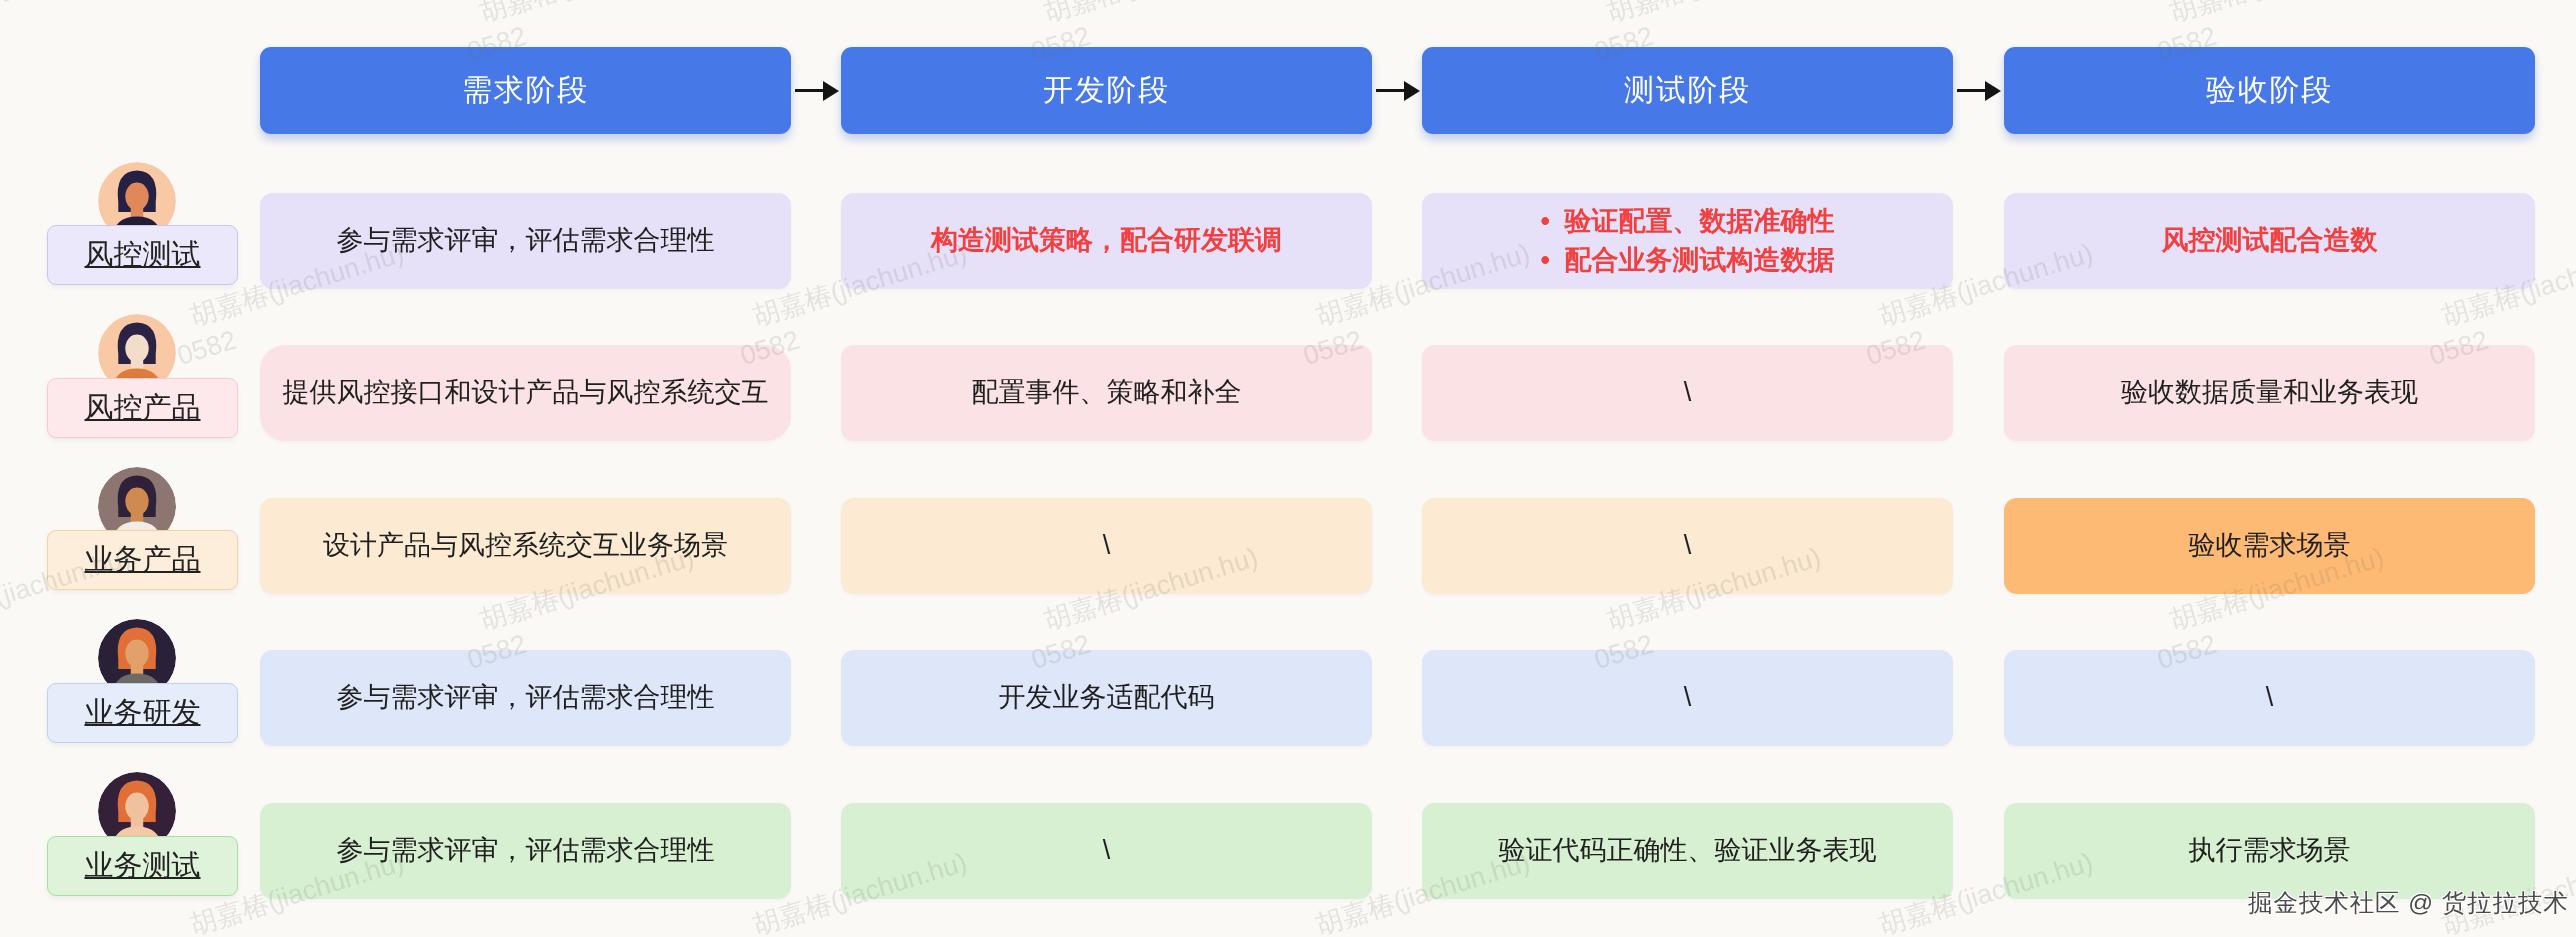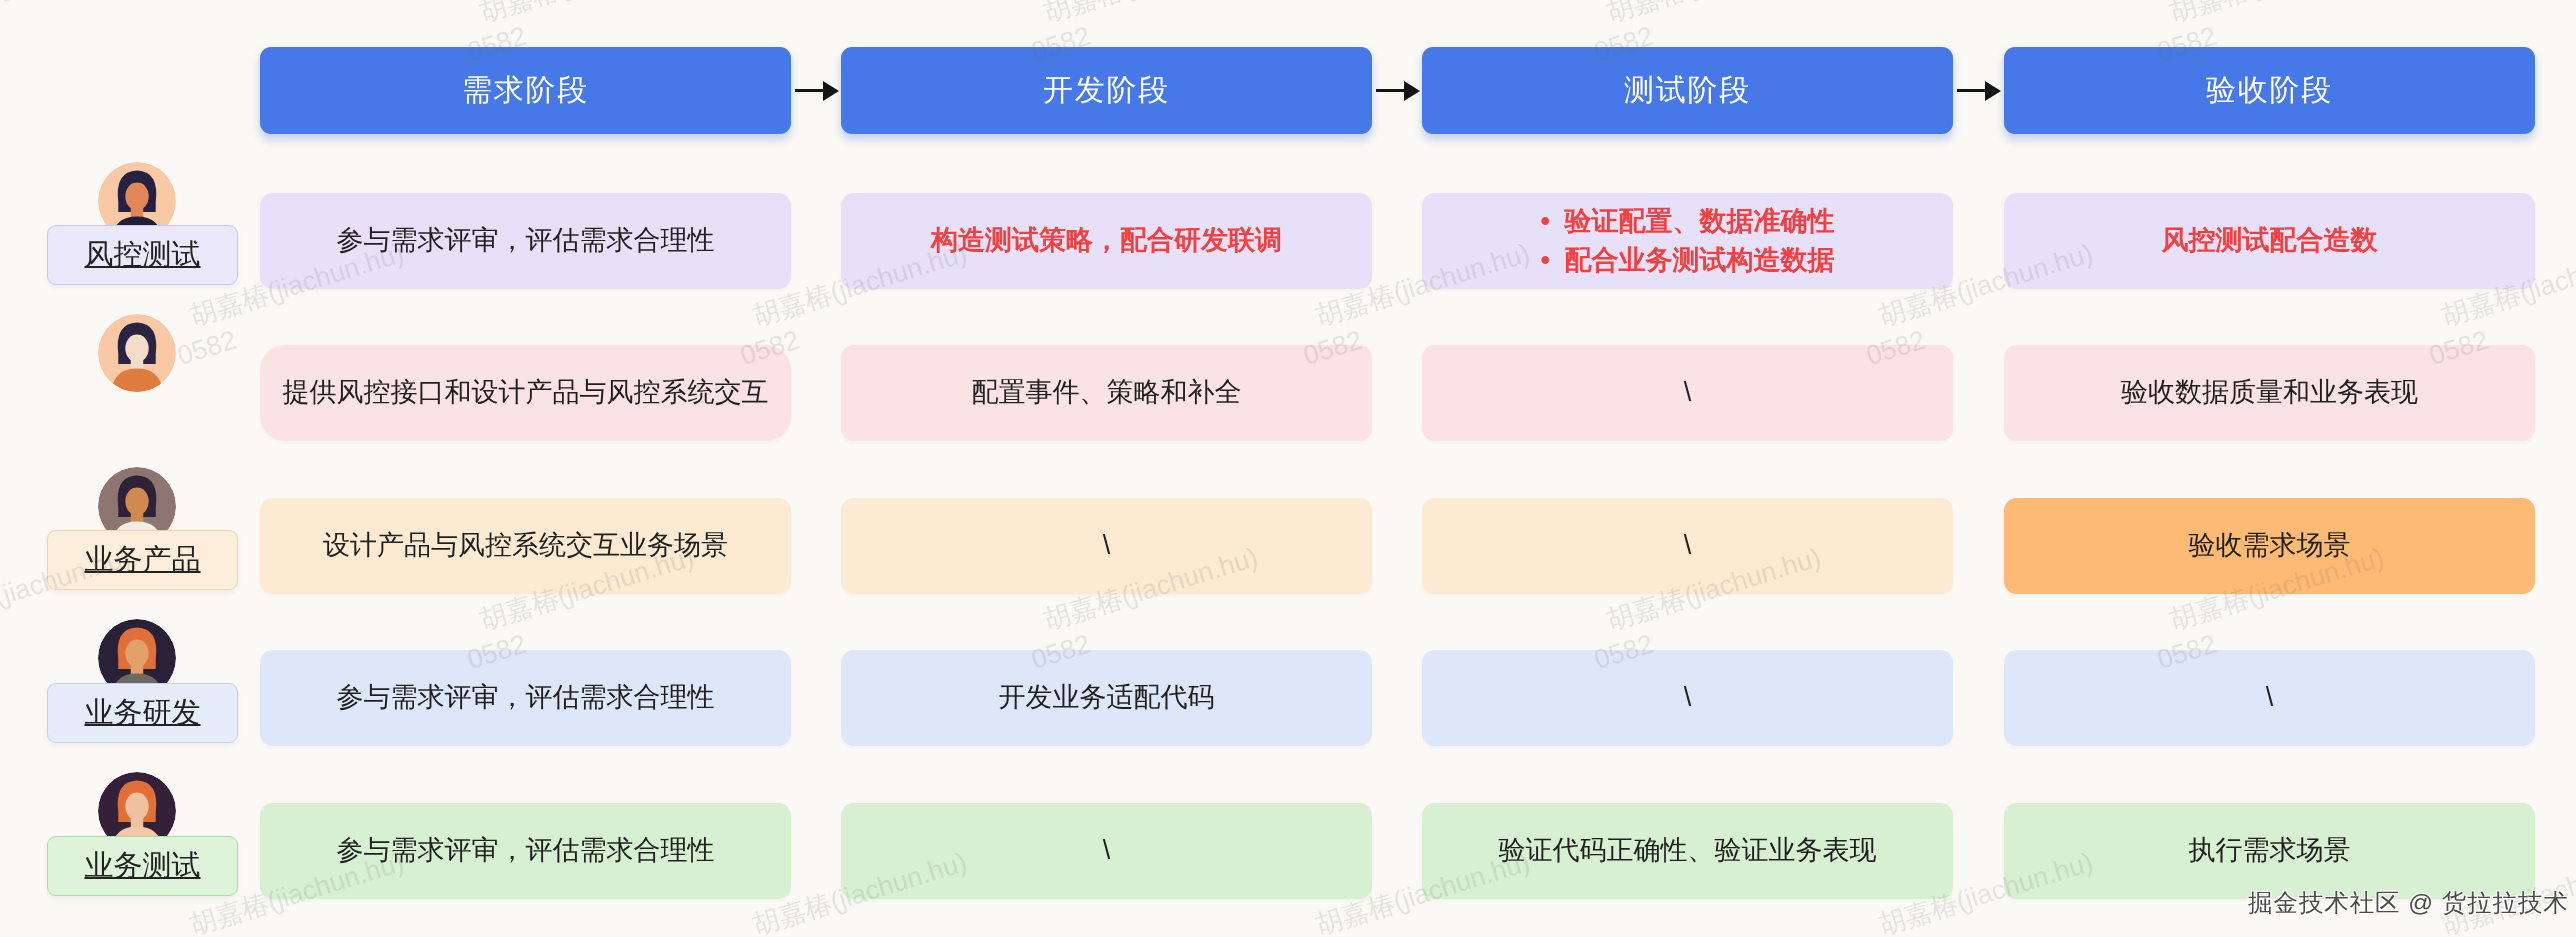--- a/index.html
+++ b/index.html
@@ -203,20 +203,21 @@
     <div class="avatar" style="left: 98px; top: 314px; --av-bg: #f9c9a5; --av-hair: #2a2344; --av-skin: #f4dcca; --av-shirt: #de7b3e;">
       <svg viewBox="0 0 100 100">
         <circle cx="50" cy="50" r="50" fill="var(--av-bg)"></circle>
         <path d="M26 52 Q21 12 50 11 Q79 12 74 52 L74 64 L26 64 Z" fill="var(--av-hair)"></path>
         <rect x="42" y="50" width="16" height="22" fill="var(--av-skin)"></rect>
         <ellipse cx="50" cy="44" rx="15" ry="18" fill="var(--av-skin)"></ellipse>
         <path d="M33 40 Q31 18 50 17 Q69 18 67 40 Q62 26 50 26 Q38 26 33 40 Z" fill="var(--av-hair)"></path>
         <path d="M17 102 Q19 70 50 70 Q81 70 83 102 Z" fill="var(--av-shirt)"></path>
       </svg>
     </div>
+    <div class="role-label" style="left: 47px; top: 378px; background: rgb(253, 233, 236); border-color: rgb(246, 201, 210);">风控产品</div>
     <div class="cell single" style="left: 260px; top: 345px; background: rgb(251, 226, 229); border-radius: 25px;">
       <div class="lines">
         <div class="line">
           <span>提供风控接口和设计产品与风控系统交互</span>
         </div>
       </div>
     </div>
     <div class="cell single" style="left: 841px; top: 345px; background: rgb(251, 226, 229);">
       <div class="lines">
         <div class="line">

